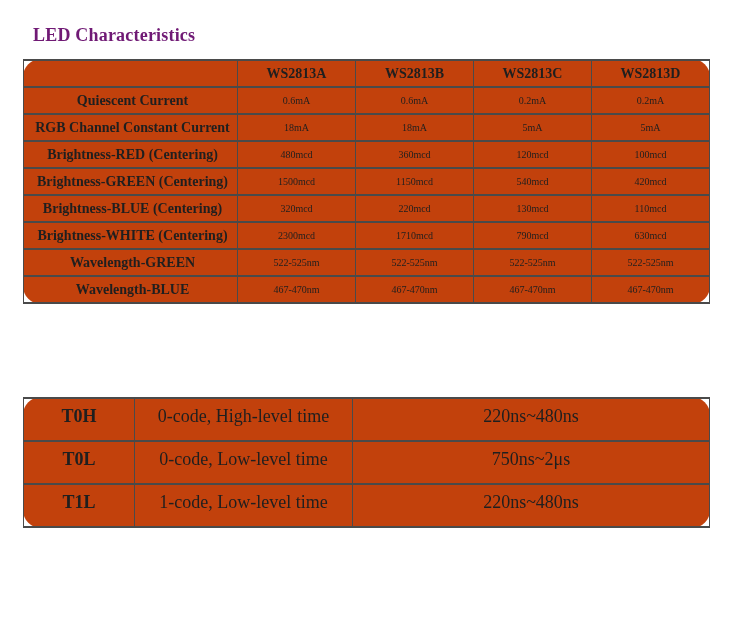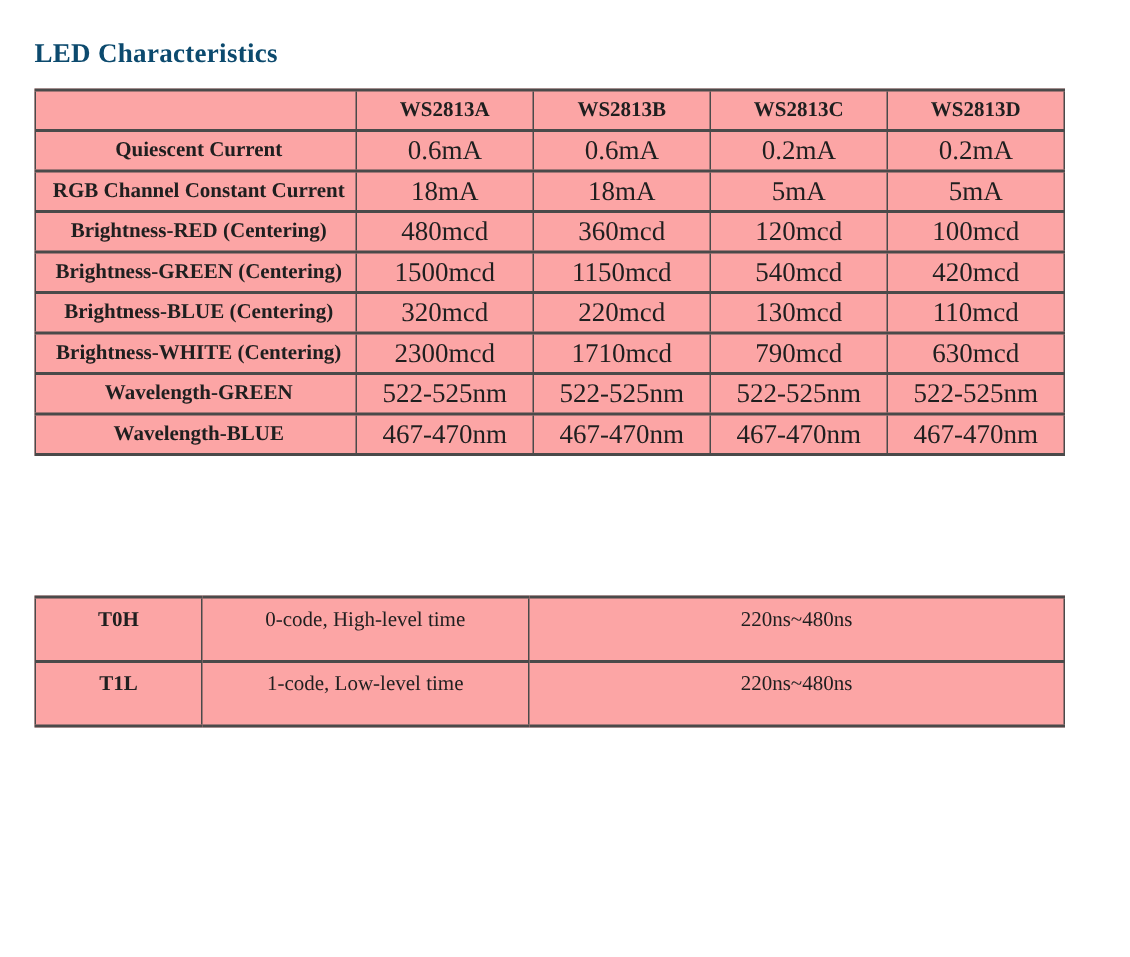--- a/index.html
+++ b/index.html
@@ -11,51 +11,52 @@
     position: relative;
     width: 753px;
     height: 638px;
     background: #ffffff;
     font-family: "Liberation Serif", "DejaVu Serif", serif;
     color: #1f1f1f;
     overflow: hidden;
   }
   .doc-title {
     position: absolute;
-    left: 23px;
+    left: 33px;
     margin: 0;
     font-size: 18px;
     font-weight: bold;
-    color: #0c4a6e;
+    color: #701a75;
     letter-spacing: 0.2px;
     white-space: nowrap;
   }
   .title-1 { top: 25px; }
   .title-2 { top: 357px; }
   .title-sub {
     font-size: 15px;
     font-weight: bold;
   }
   table {
     position: absolute;
     border-collapse: collapse;
     table-layout: fixed;
-    background: #fca5a5;
+    background: #c2410c;
+    border-radius: 18px;
   }
   .led-table {
     left: 23px;
     top: 59px;
     width: 686px;
   }
   .led-table td {
     border: 1px solid #4a4a4a;
     border-top-width: 2px;
     border-bottom-width: 2px;
     height: 25px;
-    font-size: 18px;
+    font-size: 10px;
     text-align: center;
     vertical-align: middle;
     padding: 0 2px;
     overflow: hidden;
     white-space: nowrap;
   }
   .led-table td.lbl {
     text-align: center;
     font-weight: bold;
     padding-left: 6px;
@@ -68,21 +69,21 @@
   .dt-table {
     left: 23px;
     top: 397px;
     width: 686px;
   }
   .dt-table td {
     border: 1px solid #4a4a4a;
     border-top-width: 2px;
     border-bottom-width: 2px;
     height: 33px;
-    font-size: 14px;
+    font-size: 18px;
     text-align: center;
     vertical-align: top;
     padding-top: 7px;
     overflow: hidden;
     white-space: nowrap;
   }
   .dt-table td.sym {
     font-weight: bold;
   }
 </style>
@@ -175,20 +176,25 @@
         <col style="width:218px">
         <col style="width:357px">
     </colgroup>
     <tbody>
         <tr>
       <td class="sym">T0H</td>
       <td>0-code, High-level time</td>
       <td>220ns~480ns</td>
     </tr>
     <tr>
+      <td class="sym">T0L</td>
+      <td>0-code, Low-level time</td>
+      <td>750ns~2μs</td>
+    </tr>
+    <tr>
       <td class="sym">T1L</td>
       <td>1-code, Low-level time</td>
       <td>220ns~480ns</td>
     </tr>
   </tbody>
     </table>
 
 </div>
 
 </body></html>

